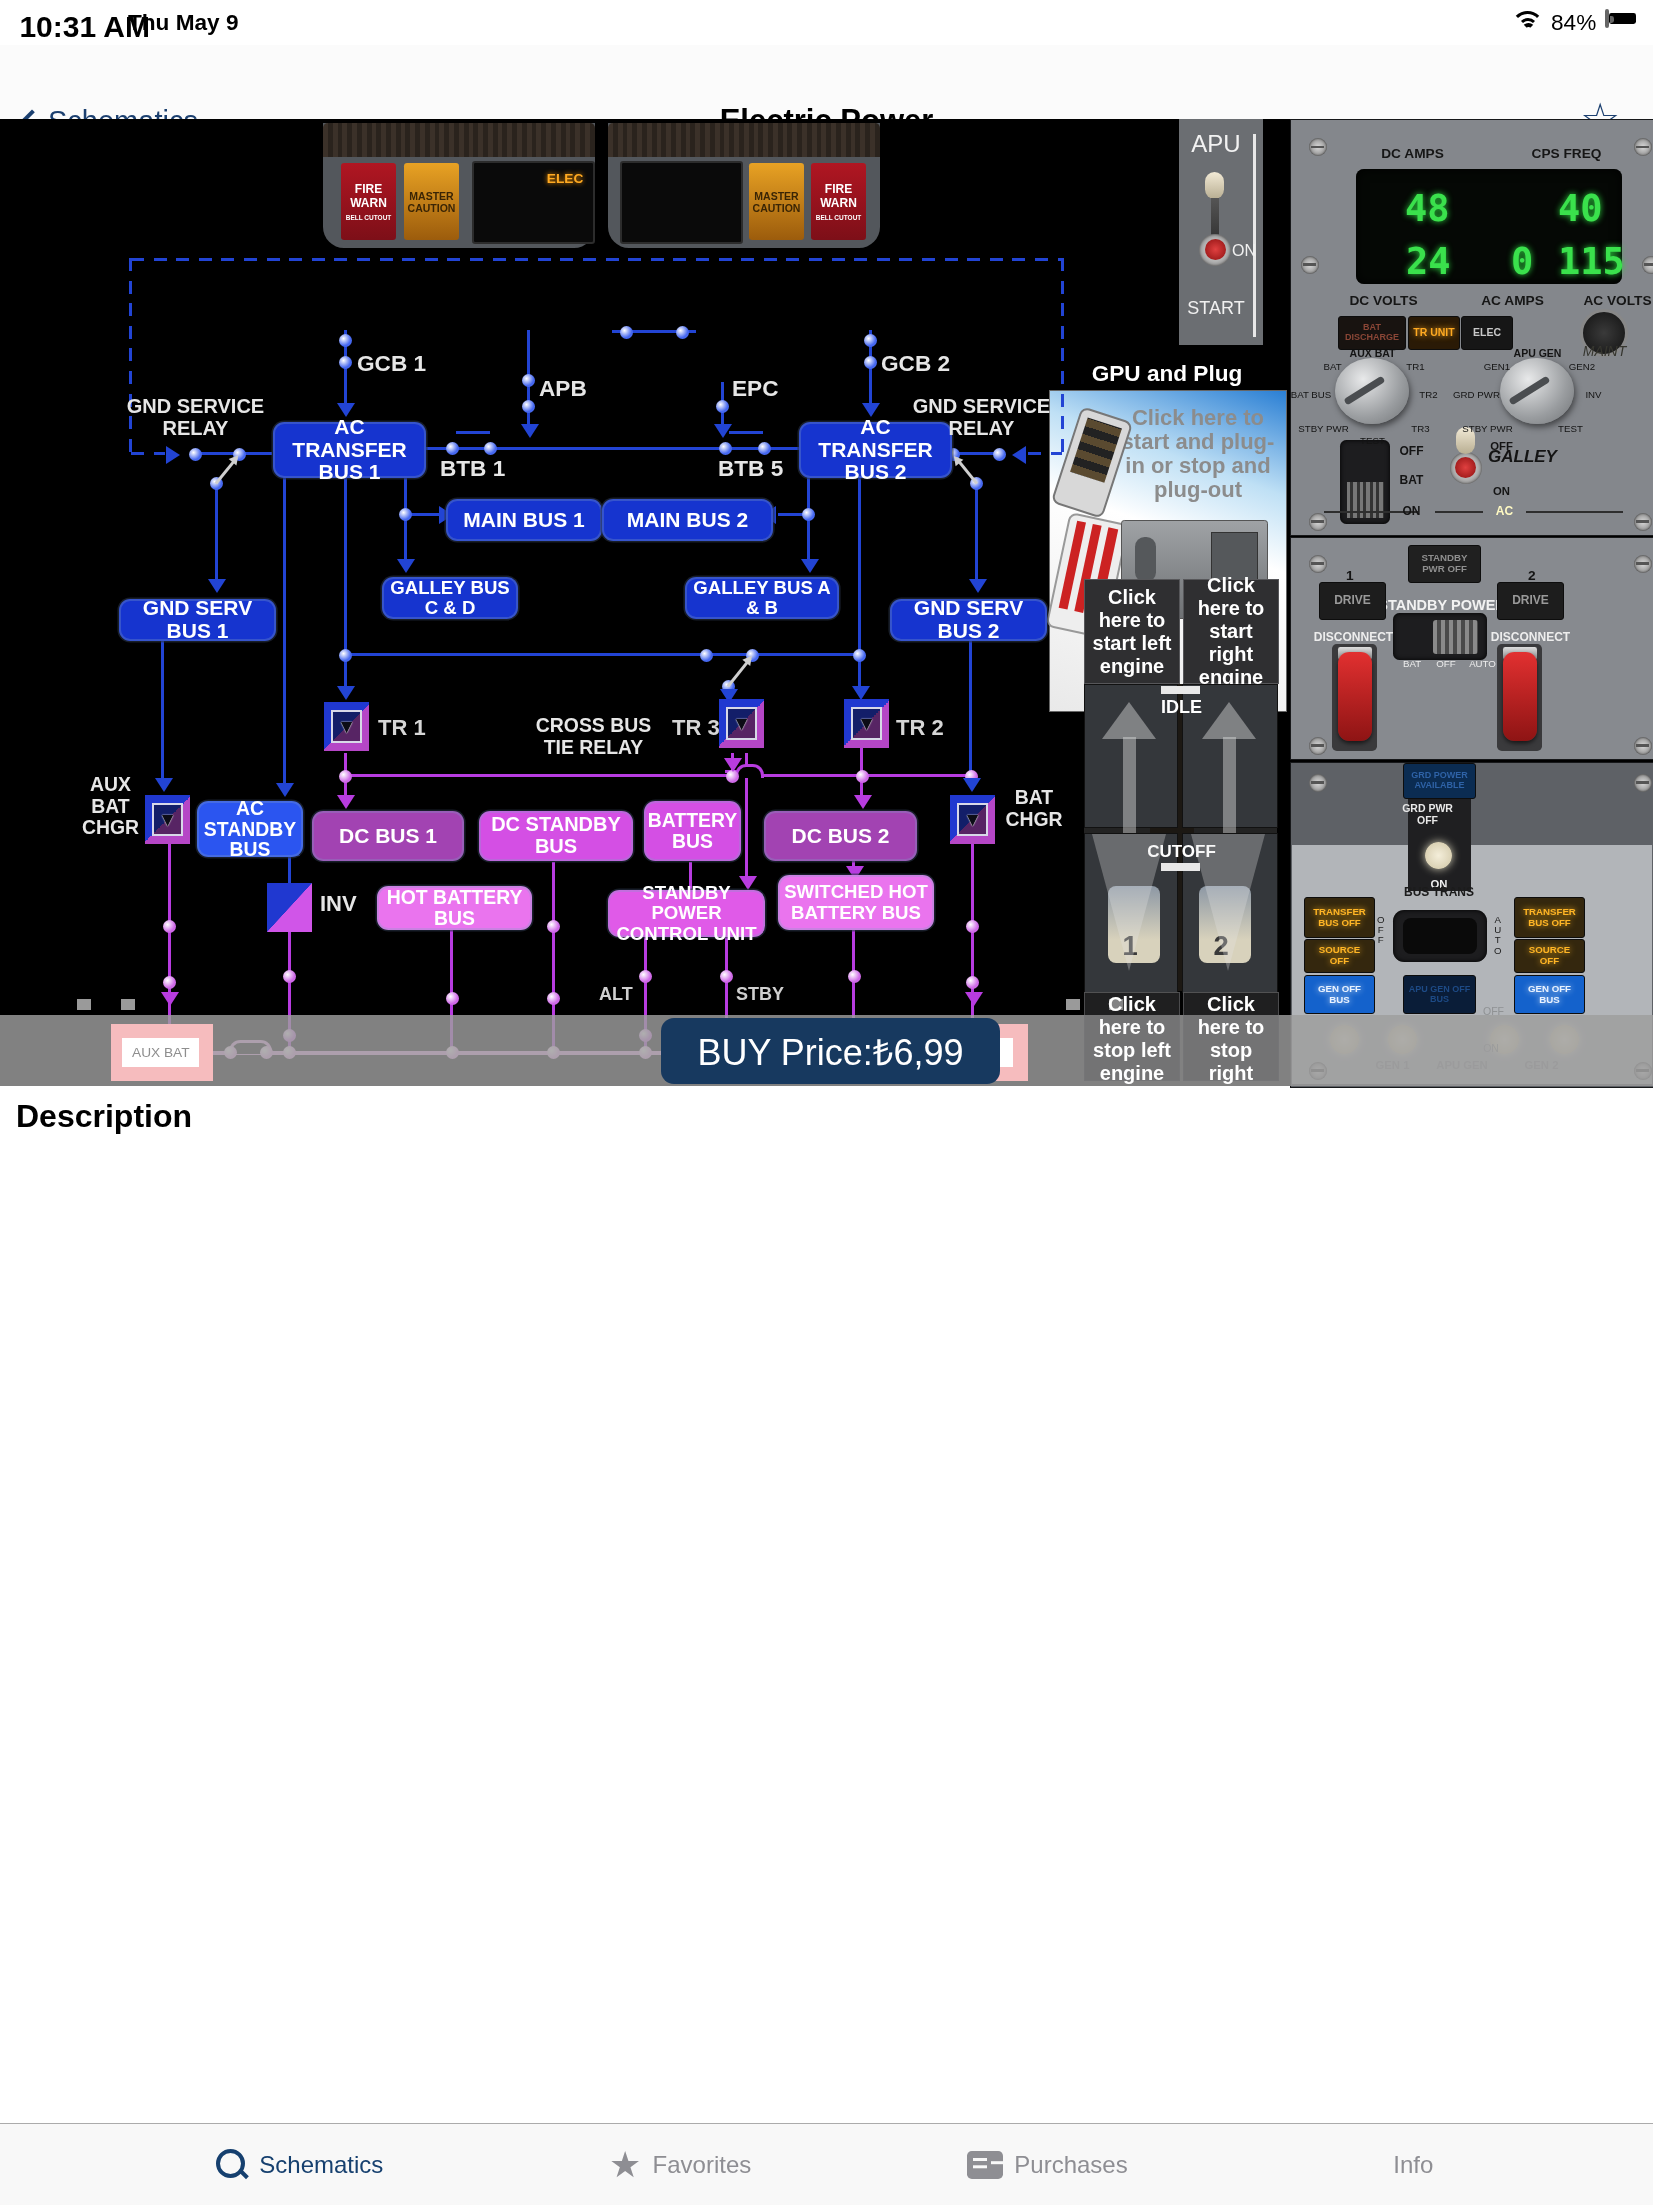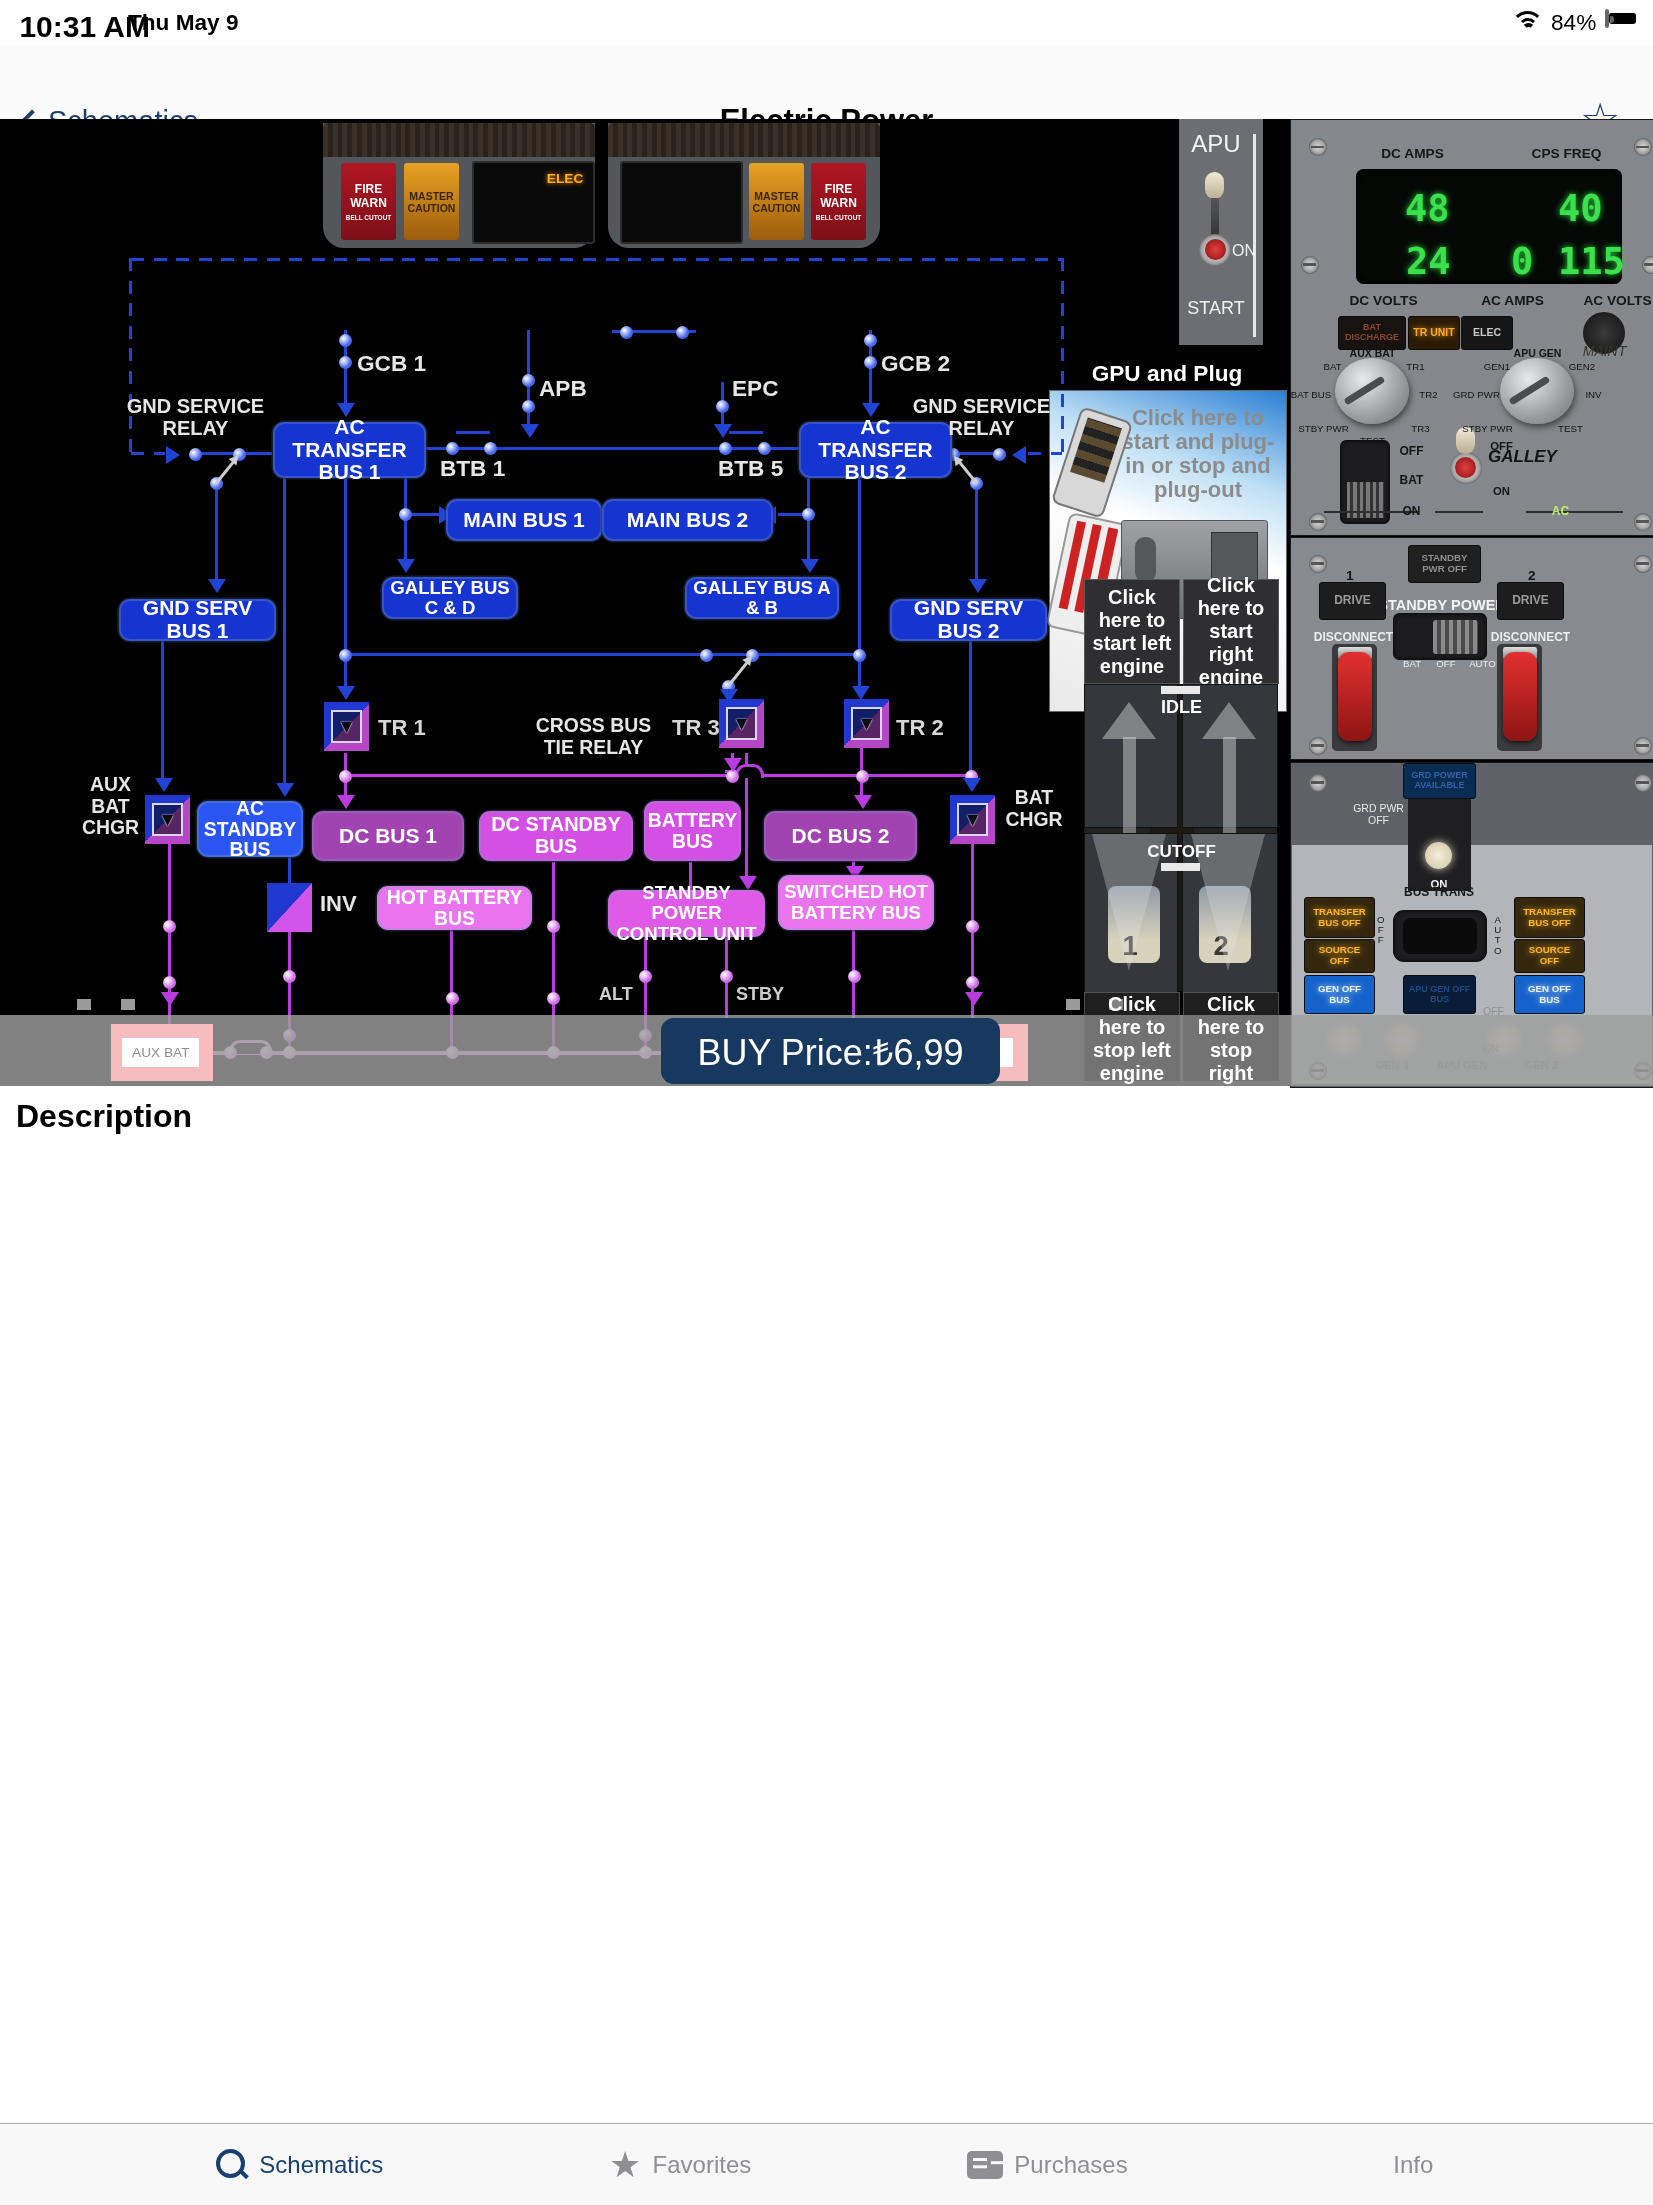--- a/index.html
+++ b/index.html
@@ -479,30 +479,30 @@
       <div class="ptext" style="left: 1450px; top: 270px; width: 53px; font-size: 9.7px; color: rgb(20, 20, 20);">GRD PWR</div>
       <div class="ptext" style="left: 1574px; top: 270px; width: 39px; font-size: 9.7px; color: rgb(20, 20, 20);">INV</div>
       <div class="ptext" style="left: 1459px; top: 304px; width: 57px; font-size: 9.7px; color: rgb(20, 20, 20);">STBY PWR</div>
       <div class="ptext" style="left: 1551px; top: 304px; width: 39px; font-size: 9.7px; color: rgb(20, 20, 20);">TEST</div>
       <div class="ptext" style="left: 1392px; top: 326px; width: 39px; font-size: 12px; color: rgb(20, 20, 20); font-weight: 700;">OFF</div>
       <div class="ptext" style="left: 1392px; top: 355px; width: 39px; font-size: 12px; color: rgb(20, 20, 20); font-weight: 700;">BAT</div>
       <div class="ptext" style="left: 1392px; top: 386px; width: 39px; font-size: 12px; color: rgb(20, 20, 20); font-weight: 700;">ON</div>
       <div class="ptext" style="left: 1482px; top: 321px; width: 39px; font-size: 11.3px; color: rgb(20, 20, 20); font-weight: 700;">OFF</div>
       <div class="ptext" style="left: 1488px; top: 328px; width: 61px; font-size: 17px; color: rgb(20, 20, 20); font-weight: 700; font-style: italic;">GALLEY</div>
       <div class="ptext" style="left: 1482px; top: 366px; width: 39px; font-size: 11.3px; color: rgb(20, 20, 20); font-weight: 700;">ON</div>
-      <div class="ptext" style="left: 1546px; top: 386px; width: 29px; font-size: 12px; color: #bef264; font-weight: 700;">AC</div>
+      <div class="ptext" style="left: 1490px; top: 386px; width: 29px; font-size: 12px; color: #fef9c3; font-weight: 700;">AC</div>
       <div class="ptext" style="left: 1340px; top: 449px; width: 19.4px; font-size: 13.7px; color: rgb(20, 20, 20); font-weight: 700;">1</div>
       <div class="ptext" style="left: 1522px; top: 449px; width: 19.4px; font-size: 13.7px; color: rgb(20, 20, 20); font-weight: 700;">2</div>
       <div class="ptext" style="left: 1371px; top: 478px; width: 142px; font-size: 14.5px; color: rgb(242, 242, 242); font-weight: 700;">STANDBY POWER</div>
       <div class="ptext" style="left: 1313px; top: 512px; width: 81px; font-size: 12px; color: rgb(237, 237, 237); font-weight: 700;">DISCONNECT</div>
       <div class="ptext" style="left: 1490px; top: 512px; width: 81px; font-size: 12px; color: rgb(237, 237, 237); font-weight: 700;">DISCONNECT</div>
       <div class="ptext" style="left: 1395px; top: 539px; width: 34px; font-size: 9.7px; color: rgb(237, 237, 237);">BAT</div>
       <div class="ptext" style="left: 1429px; top: 539px; width: 34px; font-size: 9.7px; color: rgb(237, 237, 237);">OFF</div>
       <div class="ptext" style="left: 1463px; top: 539px; width: 39px; font-size: 9.7px; color: rgb(237, 237, 237);">AUTO</div>
-      <div class="ptext" style="left: 1347px; top: 683px; width: 63px; font-size: 10.5px; color: rgb(232, 232, 232); font-weight: 400;">GRD PWR OFF</div>
+      <div class="ptext" style="left: 1396px; top: 683px; width: 63px; font-size: 10.5px; color: rgb(232, 232, 232); font-weight: 700;">GRD PWR OFF</div>
       <div class="ptext" style="left: 1422px; top: 759px; width: 34px; font-size: 11.3px; color: rgb(239, 239, 239); font-weight: 700;">ON</div>
       <div class="ptext" style="left: 1390px; top: 767px; width: 98px; font-size: 12px; color: rgb(28, 28, 28); font-weight: 700;">BUS TRANS</div>
       <div class="ptext" style="left: 1375px; top: 796px; width: 11.3px; font-size: 9.7px; color: rgb(28, 28, 28); word-break: break-all; line-height: 1.05;">OFF</div>
       <div class="ptext" style="left: 1492px; top: 796px; width: 11.3px; font-size: 9.7px; color: rgb(28, 28, 28); word-break: break-all; line-height: 1.05;">AUTO</div>
       <div class="ptext" style="left: 1364px; top: 940px; width: 57px; font-size: 11.3px; color: rgb(143, 146, 148); font-weight: 700;">GEN 1</div>
       <div class="ptext" style="left: 1424px; top: 940px; width: 76px; font-size: 11.3px; color: rgb(143, 146, 148); font-weight: 700;">APU GEN</div>
       <div class="ptext" style="left: 1513px; top: 940px; width: 57px; font-size: 11.3px; color: rgb(143, 146, 148); font-weight: 700;">GEN 2</div>
       <div class="ptext" style="left: 1474px; top: 886px; width: 39px; font-size: 10.5px; color: rgb(143, 146, 148);">OFF</div>
       <div class="ptext" style="left: 1474px; top: 923px; width: 34px; font-size: 10.5px; color: rgb(143, 146, 148);">ON</div>
       <div class="ann" style="left: 1338px; top: 197px; width: 66px; height: 32px; font-size: 9px; background: rgb(24, 19, 16); color: rgb(138, 70, 54);">

